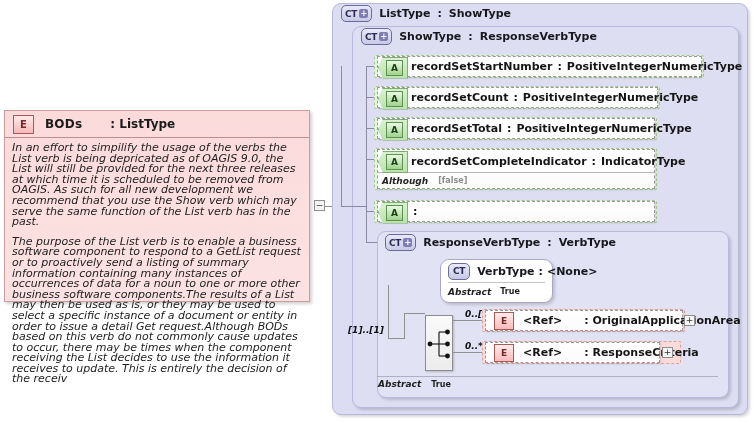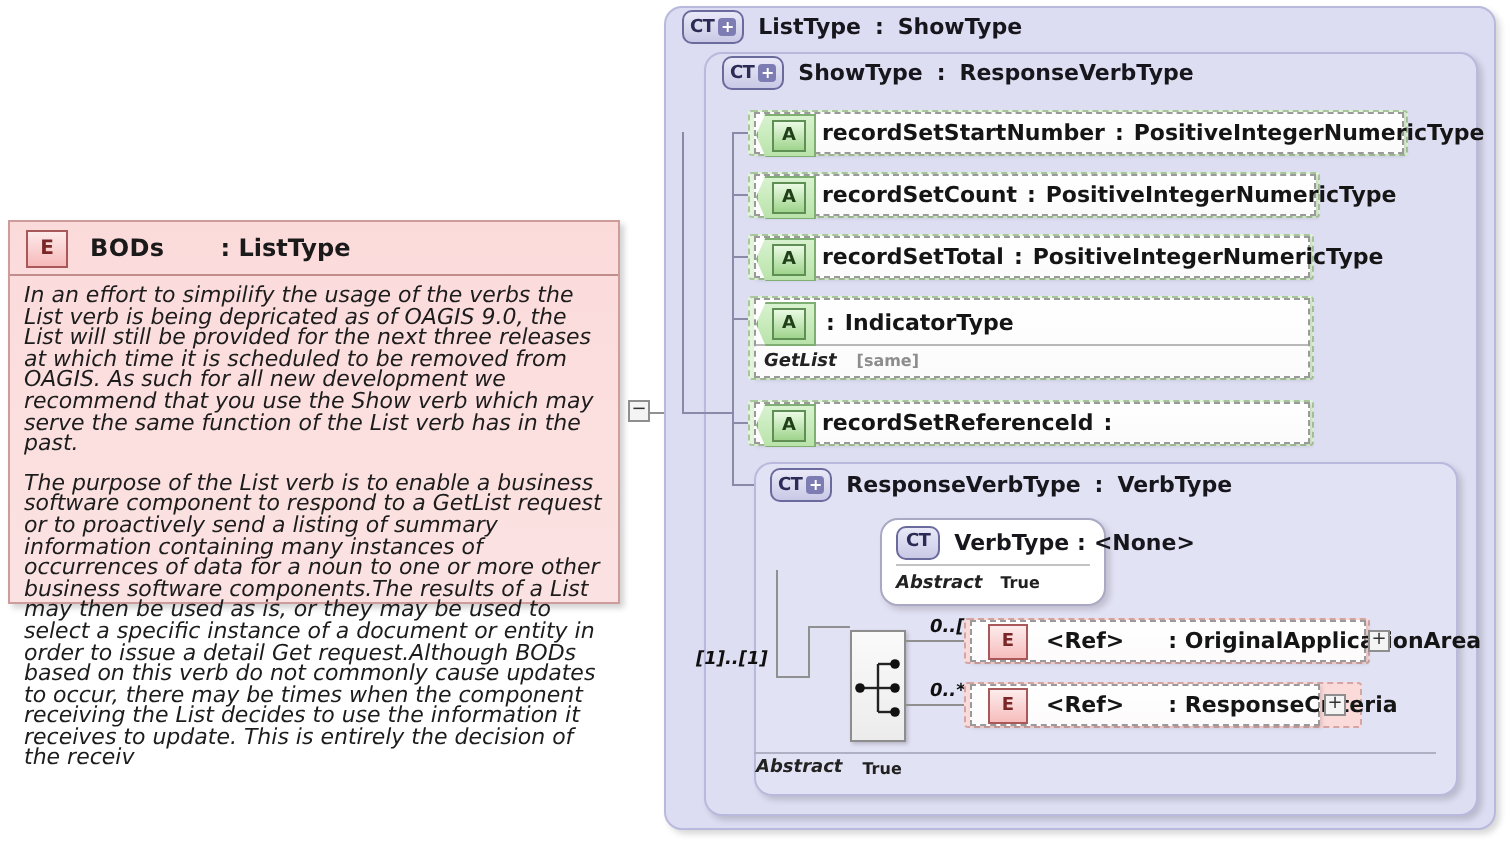--- a/index.html
+++ b/index.html
@@ -281,37 +281,37 @@
     </div>
   </div>
 
   <div class="abs attr-halo" style="left:374px;top:148px;width:283px;height:42px;"></div>
   <div class="abs attr-row" style="left:377px;top:149px;width:278px;height:40px;display:block;">
     <div class="attr-main">
       <div class="attr-icon-wrap">
         <div class="attr-hex"></div>
         <div class="attr-a">A</div>
       </div>
+      <span class="attr-name">recordSetCompleteIndicator</span>
       <span class="attr-name" style="margin-left:5px">:</span>
       <span class="attr-name" style="margin-left:5px">IndicatorType</span>
     </div>
     <div class="attr-facet">
-      <span class="facet-key">GetList</span>
-      <span class="facet-val">[same]</span>
+      <span class="facet-key">Although</span>
+      <span class="facet-val">[false]</span>
     </div>
   </div>
 
   <div class="abs attr-halo" style="left:374px;top:200px;width:283px;height:23px;"></div>
   <div class="abs attr-row" style="left:377px;top:201px;width:278px;height:21px;">
     <div class="attr-main">
       <div class="attr-icon-wrap">
         <div class="attr-hex"></div>
         <div class="attr-a">A</div>
       </div>
-      <span class="attr-name">recordSetReferenceId</span>
       <span class="attr-name" style="margin-left:5px">:</span>
     </div>
   </div>
 
   <div class="abs ct-box l3" style="left:377px;top:231px;width:352px;height:167px;"></div>
   <div class="ct-label" style="left:385px;top:234px;">
     <span class="ct-badge">
         <span>CT</span>
         <span class="plus">+</span>
       </span>

